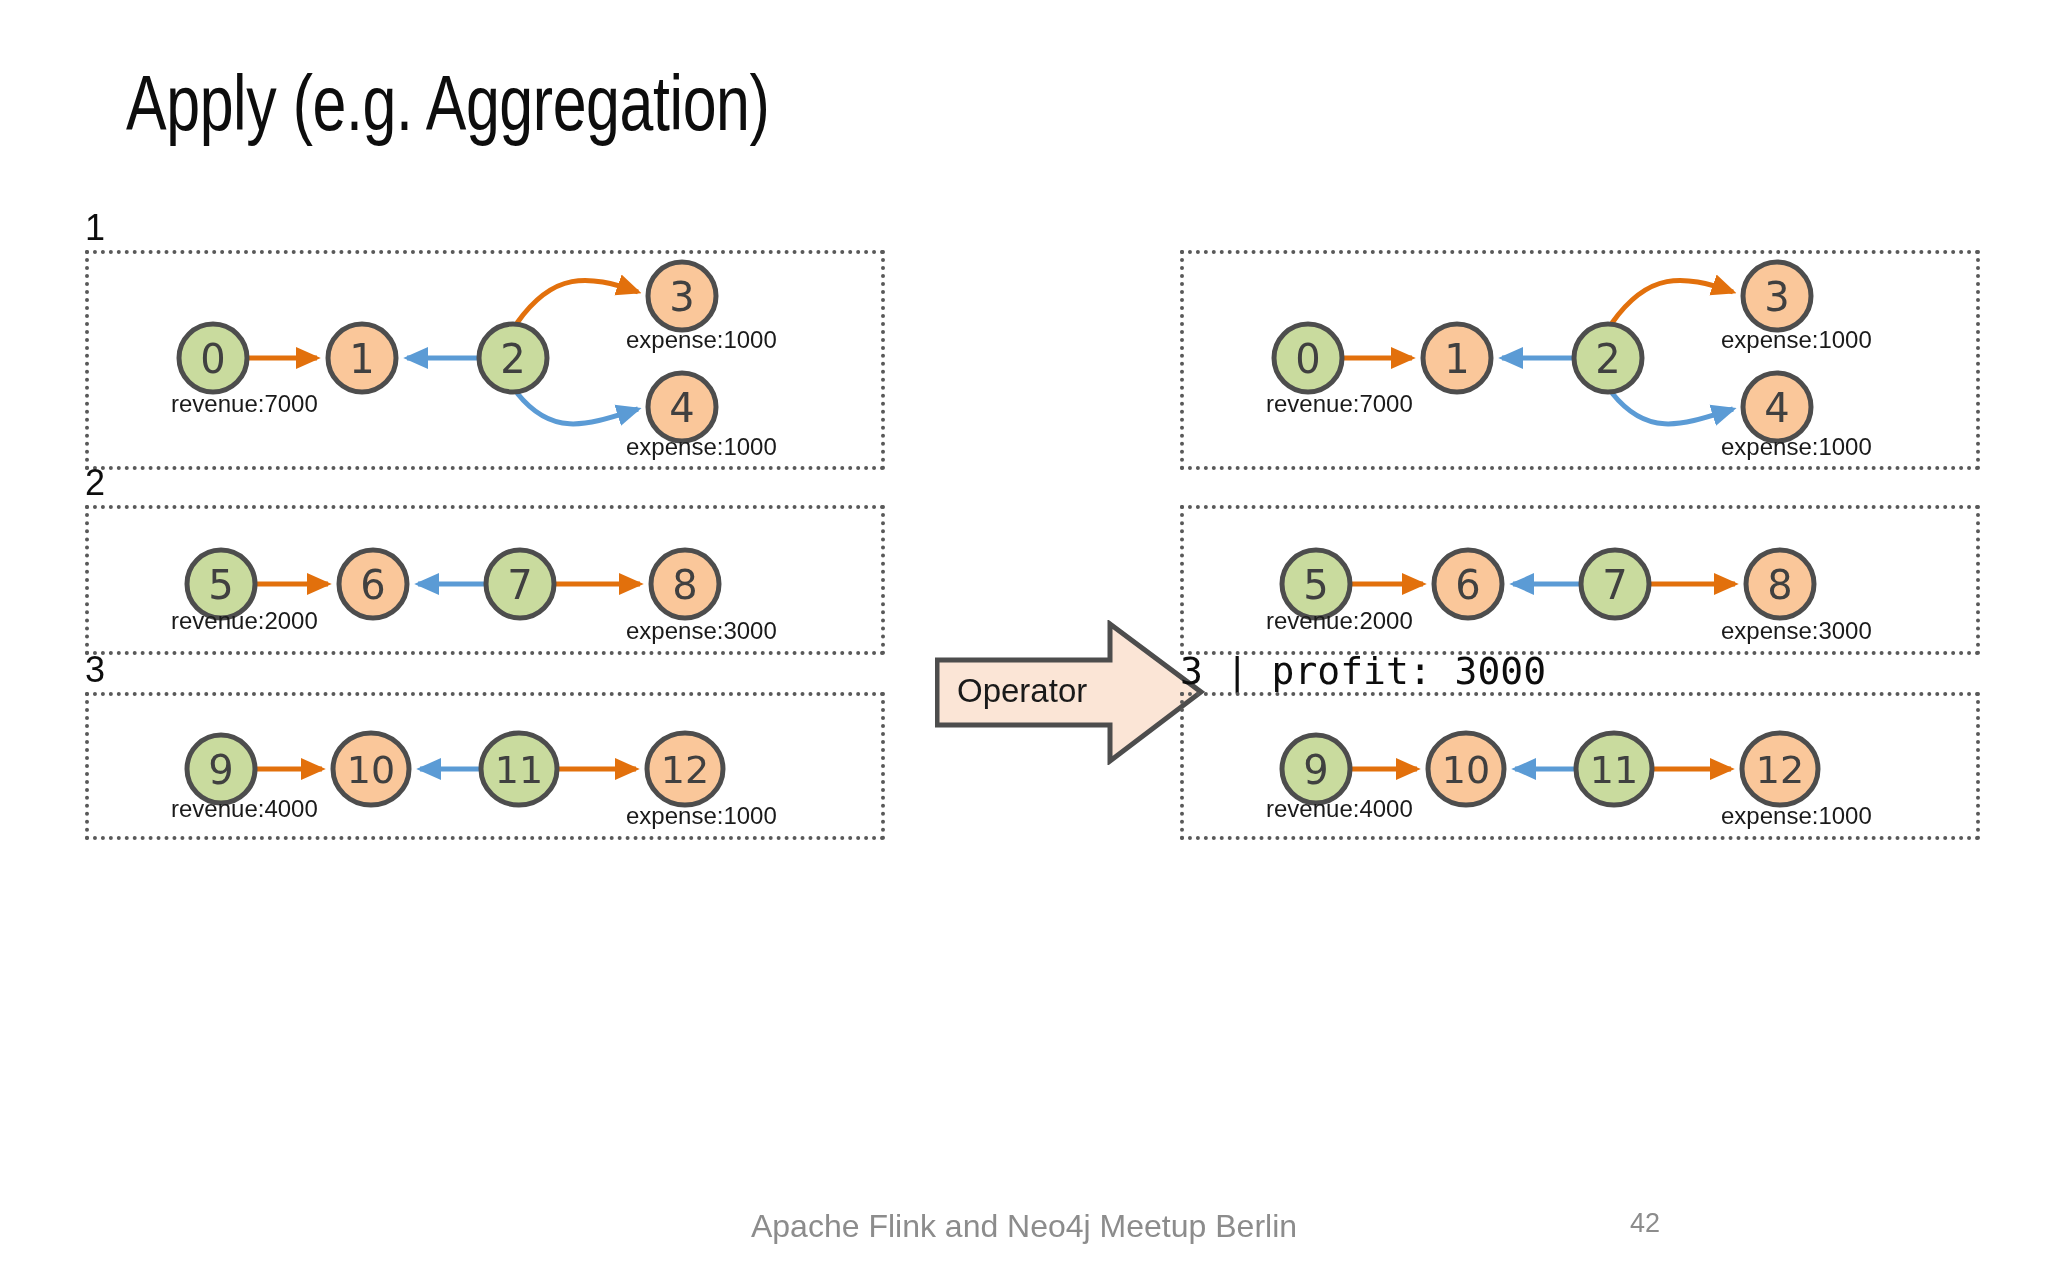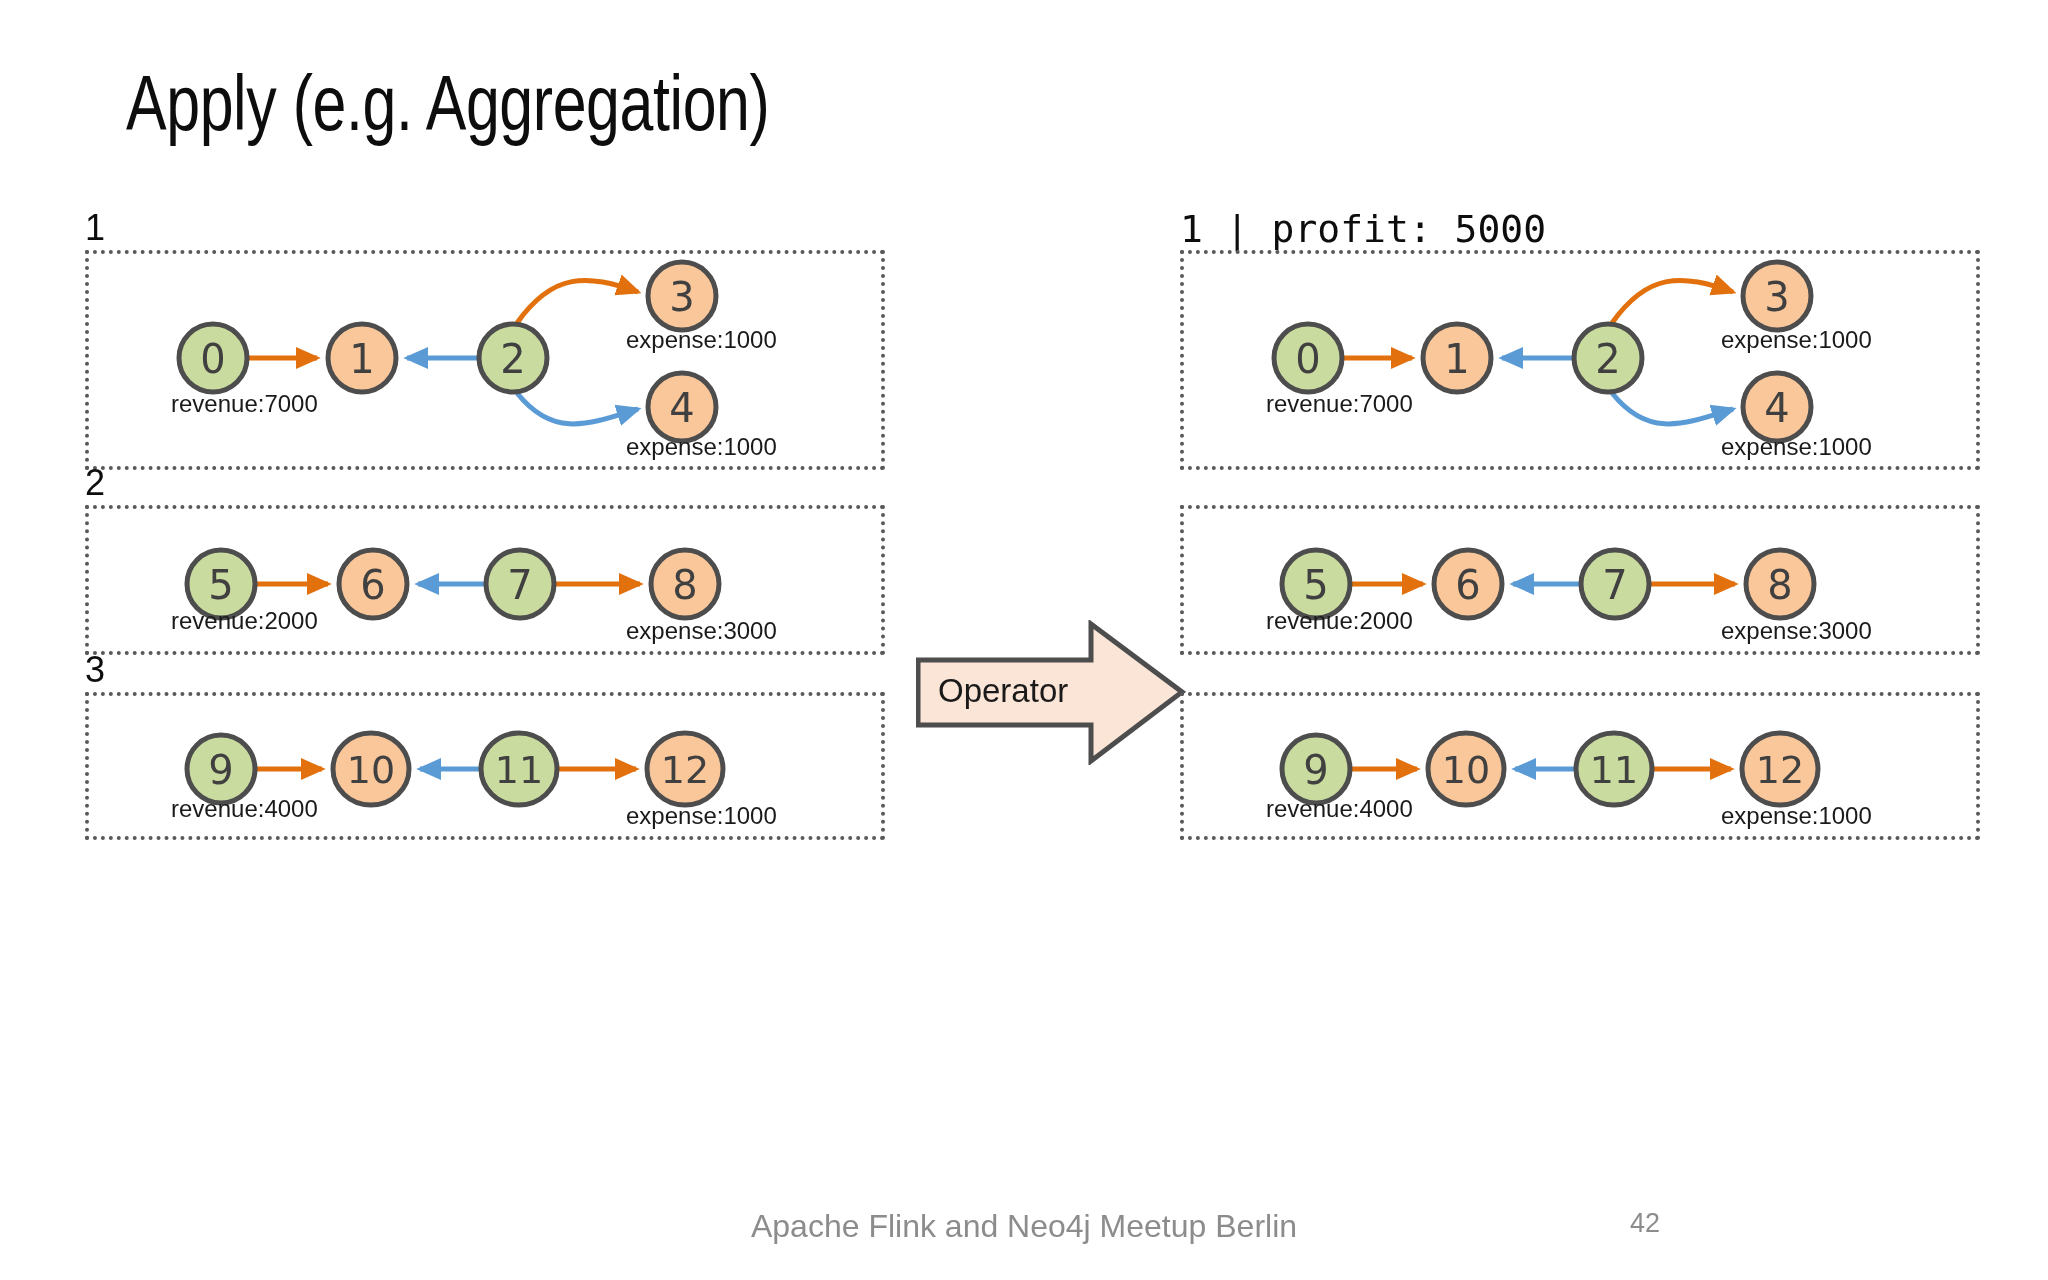--- a/index.html
+++ b/index.html
@@ -223,30 +223,29 @@
         <g>
           <ellipse cx="600" cy="769" rx="38" ry="36" fill="#FAC79A" stroke="#4D4D4D" stroke-width="5"></ellipse>
           <text x="600" y="770" class="node-text wide">12</text>
         </g>
         <text x="86" y="817" class="prop-text">revenue:4000</text>
         <text x="541" y="824" class="prop-text">expense:1000</text>
       </svg>
     </div>
   </div>
 
-<div id="operator-arrow" style="left:916px; top:620px; width:270px; height:145px;">
+<div id="operator-arrow" style="left:935px; top:620px; width:270px; height:145px;">
   <svg width="270" height="145" viewBox="0 0 270 145">
     <polygon points="2,40 175,40 175,4 266,72 175,141 175,105 2,105" fill="#FBE5D6" stroke="#4D4D4D" stroke-width="5" stroke-linejoin="miter"></polygon>
   </svg>
   <div id="operator-label" style="left:22px; top:52px;">Operator</div>
 </div>
 
 <div id="output-column">
     <div class="panel" style="left: 1180px; top: 0px; width: 800px; height: 1000px;">
-      <div class="panel-label mono" style="top: 207px;">1 | profit: 5000</div>
       <div class="panel-box" style="left: 0px; top: 250px; width: 800px; height: 220px;"></div>
       <svg class="graph-svg" width="800" height="1000">
         <defs>
           <marker id="ah-output-0-orange" viewBox="0 0 10 10" refX="8.5" refY="5" markerWidth="5" markerHeight="5" orient="auto">
             <path d="M 0 0.6 L 10 5 L 0 9.4 z" fill="#E2700C"></path>
           </marker>
           <marker id="ah-output-0-blue" viewBox="0 0 10 10" refX="8.5" refY="5" markerWidth="5" markerHeight="5" orient="auto">
             <path d="M 0 0.6 L 10 5 L 0 9.4 z" fill="#5B9BD5"></path>
           </marker>
         </defs>
@@ -307,20 +306,21 @@
         </g>
         <g>
           <ellipse cx="600" cy="584" rx="34" ry="34" fill="#FAC79A" stroke="#4D4D4D" stroke-width="5"></ellipse>
           <text x="600" y="585" class="node-text">8</text>
         </g>
         <text x="86" y="629" class="prop-text">revenue:2000</text>
         <text x="541" y="639" class="prop-text">expense:3000</text>
       </svg>
     </div>
     <div class="panel" style="left: 1180px; top: 0px; width: 800px; height: 1000px;">
+      <div class="panel-label mono" style="top: 649px;">3 | profit: 3000</div>
       <div class="panel-box" style="left: 0px; top: 692px; width: 800px; height: 148px;"></div>
       <svg class="graph-svg" width="800" height="1000">
         <defs>
           <marker id="ah-output-2-orange" viewBox="0 0 10 10" refX="8.5" refY="5" markerWidth="5" markerHeight="5" orient="auto">
             <path d="M 0 0.6 L 10 5 L 0 9.4 z" fill="#E2700C"></path>
           </marker>
           <marker id="ah-output-2-blue" viewBox="0 0 10 10" refX="8.5" refY="5" markerWidth="5" markerHeight="5" orient="auto">
             <path d="M 0 0.6 L 10 5 L 0 9.4 z" fill="#5B9BD5"></path>
           </marker>
         </defs>

